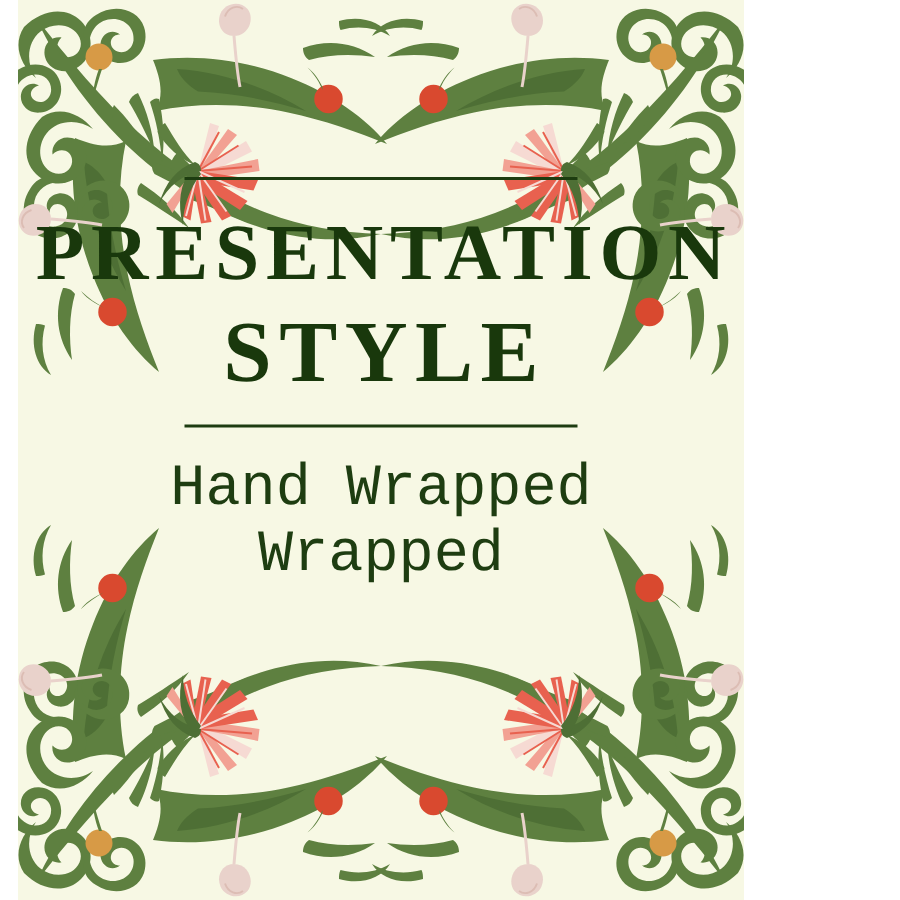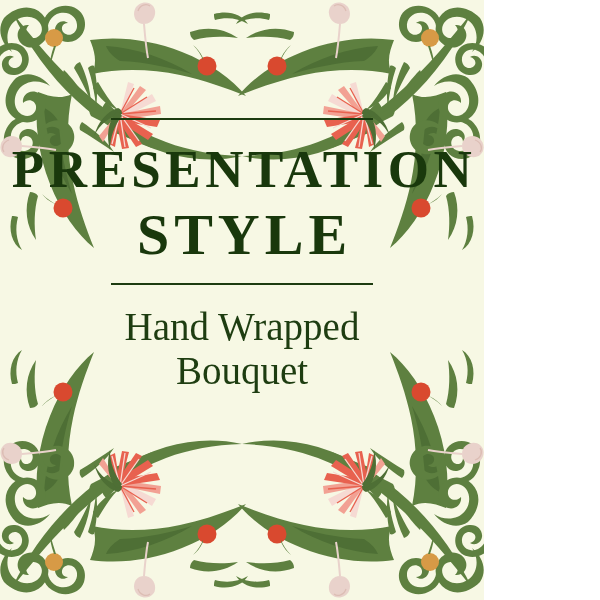--- a/index.html
+++ b/index.html
@@ -7,20 +7,21 @@
     padding: 0;
     background: #ffffff;
   }
   #poster {
     position: relative;
     width: 484px;
     height: 600px;
     overflow: hidden;
     background: #F7F8E4;
     font-family: "Liberation Serif", "DejaVu Serif", serif;
+    margin-left: 12px;
   }
 
   
   .corner {
     position: absolute;
     width: 255px;
     height: 255px;
     pointer-events: none;
   }
   .corner svg { display: block; width: 100%; height: 100%; }
@@ -66,21 +67,21 @@
   .subtitle {
     position: absolute;
     left: 0; right: 0;
     top: 305px;
     text-align: center;
     color: #1E3D11;
     font-size: 39px;
     line-height: 1.12;
     font-weight: normal;
   }
-  .subtitle .sub-l { display: block; }
+  .subtitle .sub-l { display: block; font-family: Liberation Mono, monospace; }
 </style>
 </head>
 <body>
 
 <div id="poster">
 
   <div class="corner tl">
     <svg viewBox="0 0 255 255" xmlns="http://www.w3.org/2000/svg">
       <g class="orn">
 
@@ -379,16 +380,16 @@
 
   <div class="center-block">
     <div class="rule top"></div>
     <div class="title-line l1">PRESENTATION</div>
     <div class="title-line l2">STYLE</div>
     <div class="rule bottom"></div>
   </div>
 
   <div class="subtitle">
     <span class="sub-l">Hand Wrapped</span>
-    <span class="sub-l">Bouquet</span>
+    <span class="sub-l">Wrapped</span>
   </div>
 
 </div>
 
 </body></html>

